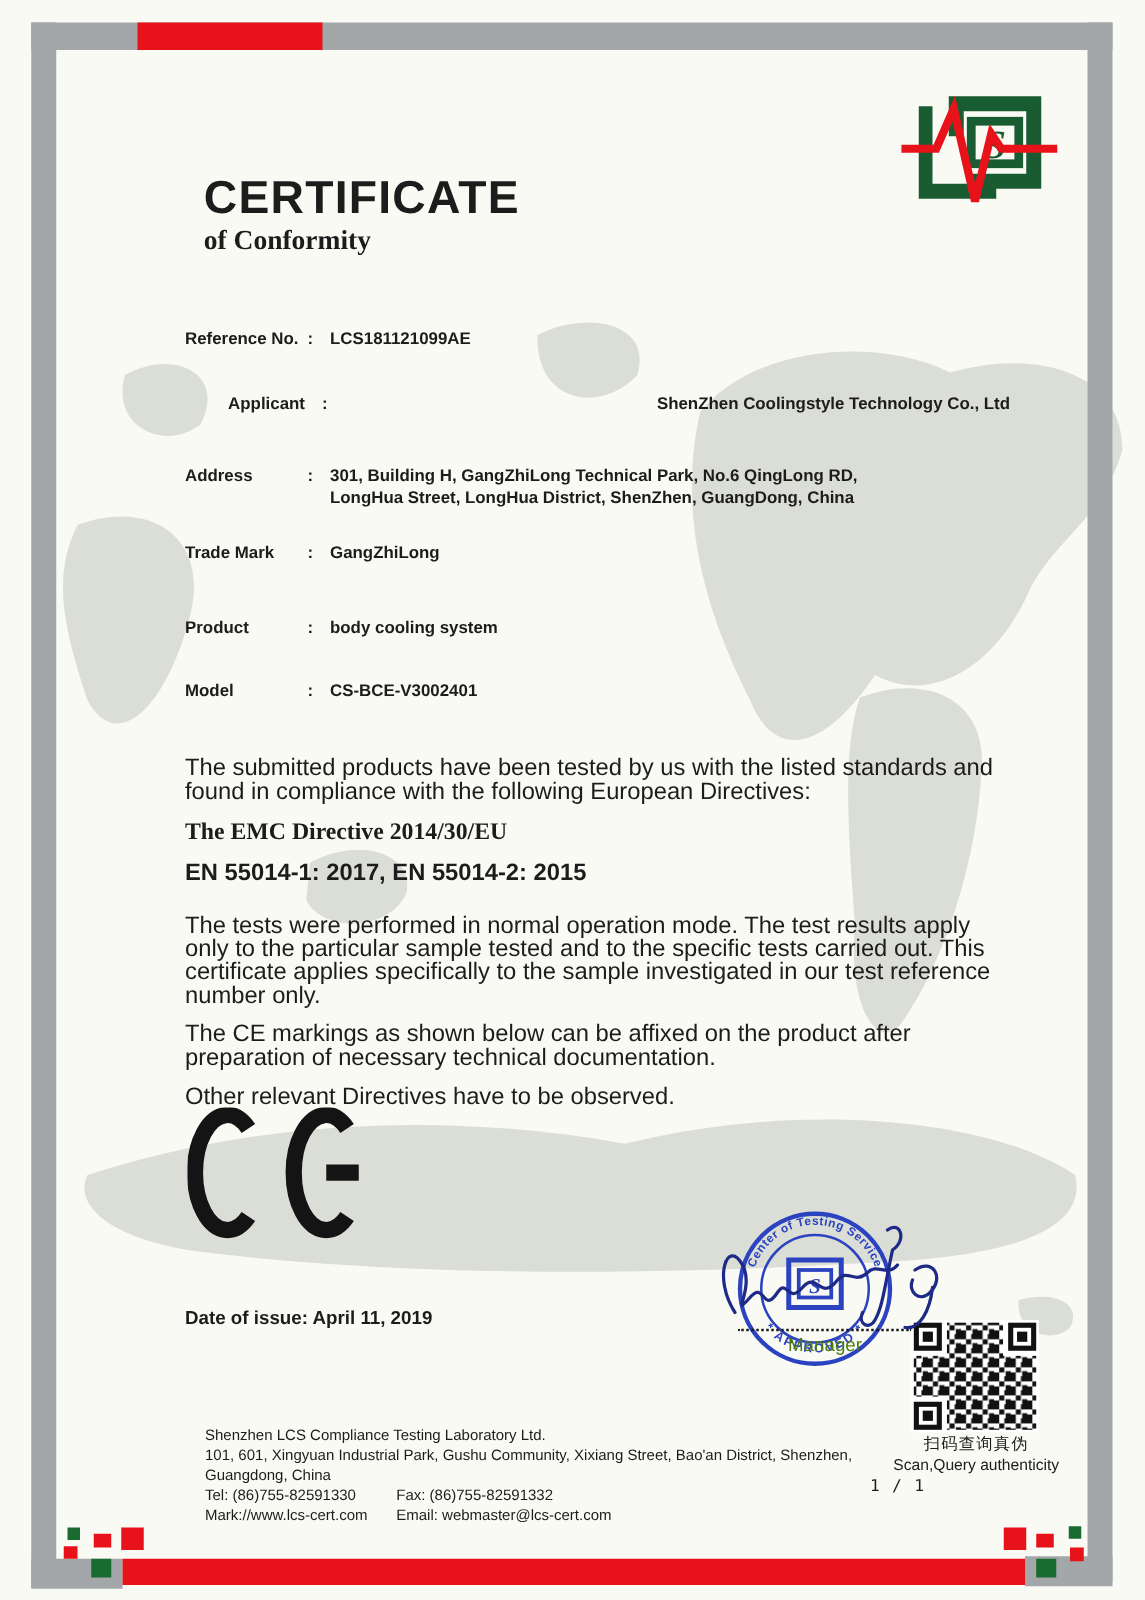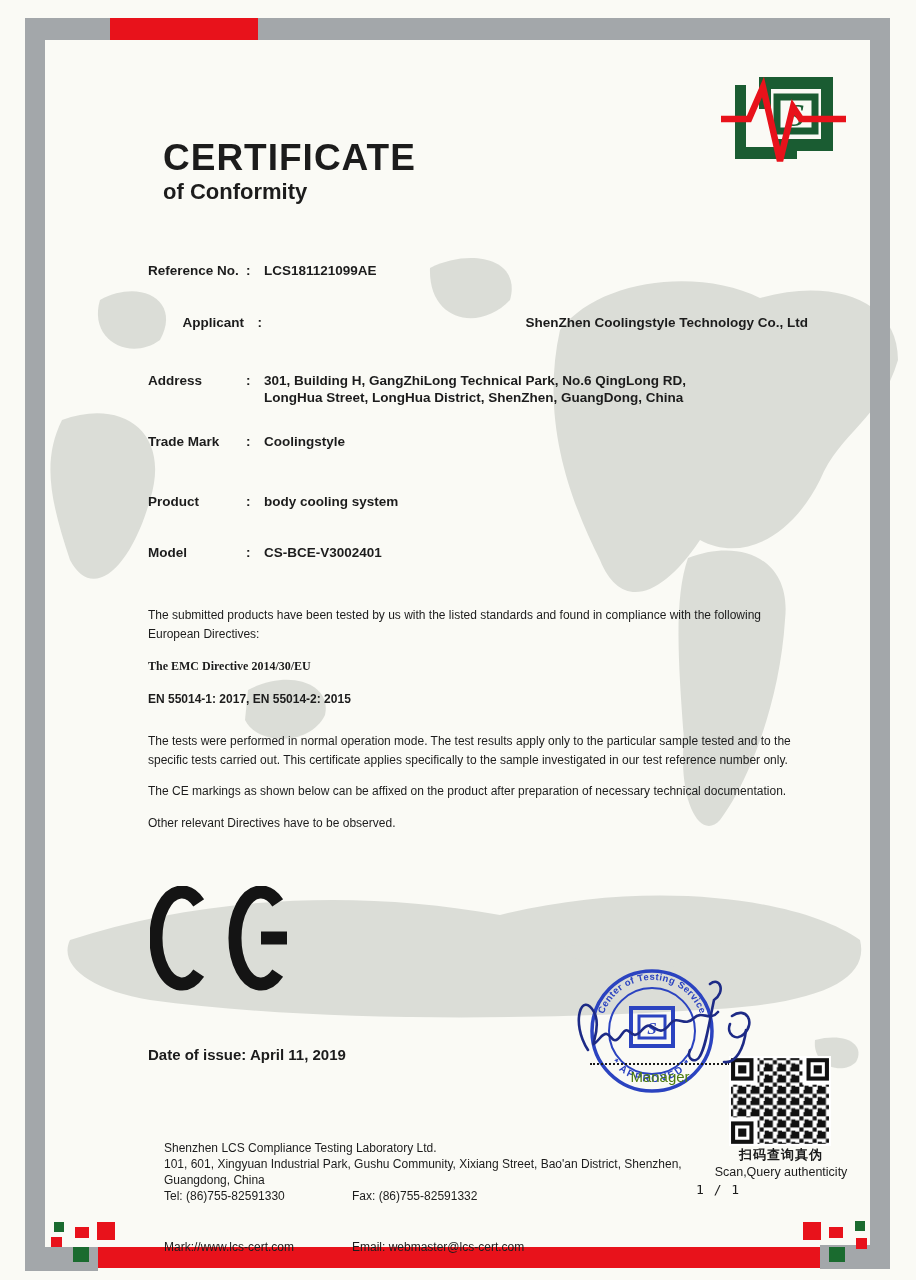--- a/index.html
+++ b/index.html
@@ -20,57 +20,57 @@
   .b-right{left:870px;top:18px;width:20px;height:1248px;}
   .b-bottom-red{left:98px;top:1247px;width:722px;height:21px;}
   .b-bl{left:25px;top:1247px;width:73px;height:24px;}
   .b-br{left:820px;top:1245px;width:70px;height:24px;}
   .sq{position:absolute;z-index:3;}
 
   
   .content{position:absolute;left:0;top:0;width:916px;height:1280px;z-index:4;}
   .title-block{position:absolute;left:163px;top:138px;}
   .title{font-size:37px;font-weight:bold;letter-spacing:1px;line-height:40px;}
-  .subtitle{font-size:22px;font-weight:bold;line-height:26px;margin-top:1px;}
+  .subtitle{font-size:22px;font-weight:bold;line-height:26px;margin-top:1px;font-family:Liberation Serif, serif;}
 
   .logo{position:absolute;left:721px;top:73px;}
 
   .fields{position:absolute;left:148px;top:262px;width:660px;}
   .field-row{display:grid;grid-template-columns:96px 16px 1fr;column-gap:2px;font-size:13.5px;font-weight:bold;line-height:17px;}
   .field-row .val{white-space:pre-line;}
   .mb-ref{margin-bottom:35px;}
   .mb-app{margin-bottom:41px;text-align:right;}
   .mb-addr{margin-bottom:27px;}
   .mb-tm{margin-bottom:43px;}
   .mb-prod{margin-bottom:34px;}
 
-  .bodytext{position:absolute;left:148px;top:606px;width:652px;font-size:12px;line-height:18.5px;}
+  .bodytext{position:absolute;left:148px;top:606px;width:652px;font-size:19px;line-height:18.5px;}
   .bodytext p{margin:0;}
   .p-intro{margin-bottom:14px !important;}
   .p-directive{font-weight:bold;margin-bottom:14px !important;font-family:Liberation Serif, serif;}
   .p-standards{font-weight:bold;margin-bottom:24px !important;}
   .p-tests{margin-bottom:13px !important;}
   .p-ce{margin-bottom:13px !important;}
 
   .ce-mark{position:absolute;left:150px;top:886px;}
 
   .date-issue{position:absolute;left:148px;top:1046px;font-size:15px;font-weight:bold;}
 
   .stamp{position:absolute;left:587px;top:966px;z-index:5;}
   .signature{position:absolute;left:560px;top:972px;z-index:7;}
   .sign-line{position:absolute;left:590px;top:1050px;width:140px;border-bottom:2.5px dotted #1a1a1a;height:13px;z-index:6;}
   .manager{position:absolute;left:596px;top:1068px;width:128px;text-align:center;font-size:15px;color:#4d7c0f;z-index:6;}
 
   .qr-box{position:absolute;left:729px;top:1056px;z-index:6;}
   .qr-captions{position:absolute;left:700px;top:1146px;width:162px;text-align:center;z-index:6;}
-  .qr-cn{font-size:13px;font-weight:bold;letter-spacing:1px;}
+  .qr-cn{font-size:13px;font-weight:normal;letter-spacing:1px;}
   .qr-en{font-size:12.5px;margin-top:1px;}
 
   .footer{position:absolute;left:164px;top:1140px;font-size:12px;line-height:16px;}
-  .footer-cols{display:grid;grid-template-columns:153px auto;gap:35px;}
+  .footer-cols{display:grid;grid-template-columns:153px auto;}
   .pagenum{position:absolute;left:696px;top:1182px;font-family:"DejaVu Sans Mono",monospace;font-weight:normal;font-size:13px;letter-spacing:1px;}
 </style>
 </head>
 <body>
 
 <div class="page">
 
   <svg class="worldmap" width="916" height="1280" viewBox="0 0 916 1280">
     <g fill="#dbddd7">
       <path d="M560,330 C600,278 700,268 760,298 C830,278 898,298 898,360 C880,420 840,432 820,480 C790,540 740,562 700,540 C660,600 620,610 600,560 C570,500 540,420 560,330 Z"></path>
@@ -132,21 +132,21 @@
       </div>
       <div class="field-row mb-addr">
         <span>Address</span>
         <span>:</span>
         <span class="val">301, Building H, GangZhiLong Technical Park, No.6 QingLong RD,
 LongHua Street, LongHua District, ShenZhen, GuangDong, China</span>
       </div>
       <div class="field-row mb-tm">
         <span>Trade Mark</span>
         <span>:</span>
-        <span class="val">Coolingstyle</span>
+        <span class="val">GangZhiLong</span>
       </div>
       <div class="field-row mb-prod">
         <span>Product</span>
         <span>:</span>
         <span class="val">body cooling system</span>
       </div>
       <div class="field-row">
         <span>Model</span>
         <span>:</span>
         <span class="val">CS-BCE-V3002401</span>

